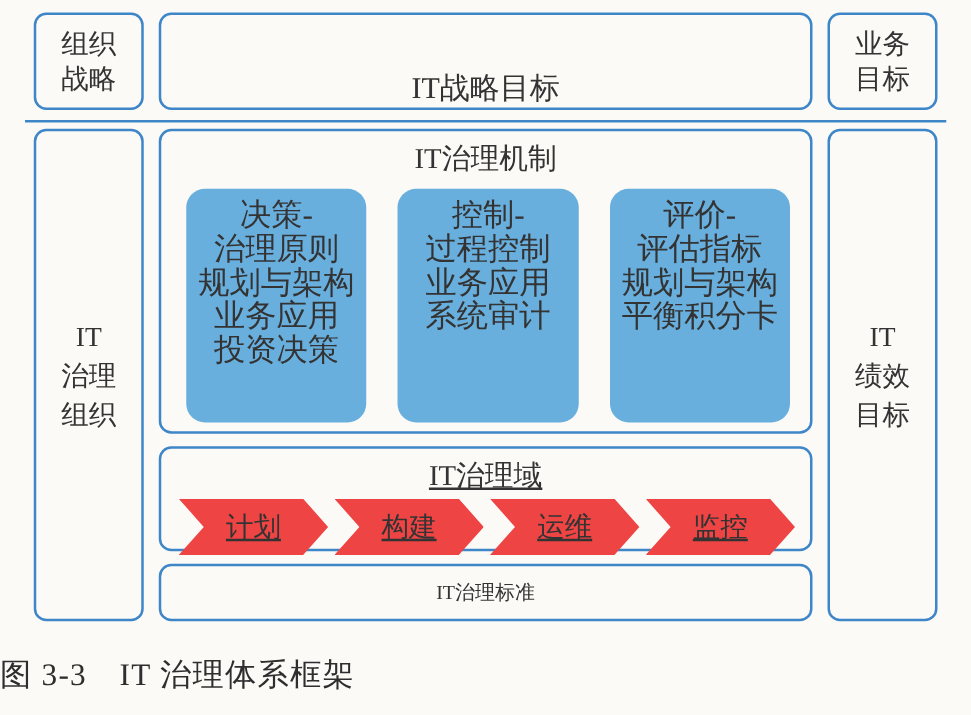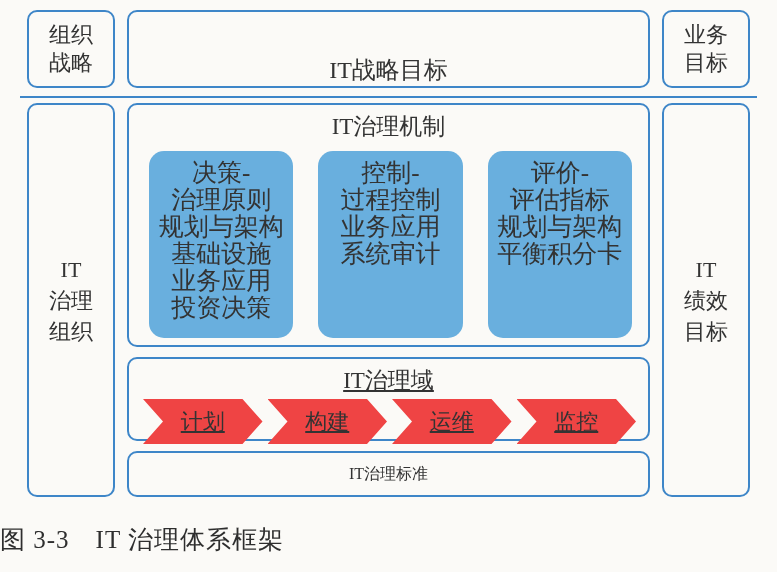--- a/index.html
+++ b/index.html
@@ -138,21 +138,20 @@
 
     <div class="middle-col">
 
       <div class="box mechanism-box">
         <div class="box-title">IT治理机制</div>
         <div class="blue-row">
           <div class="blue-box">
             <span>决策-</span>
             <span>治理原则</span>
             <span>规划与架构</span>
-            <span>基础设施</span>
             <span>业务应用</span>
             <span>投资决策</span>
           </div>
           <div class="blue-box">
             <span>控制-</span>
             <span>过程控制</span>
             <span>业务应用</span>
             <span>系统审计</span>
           </div>
           <div class="blue-box">

